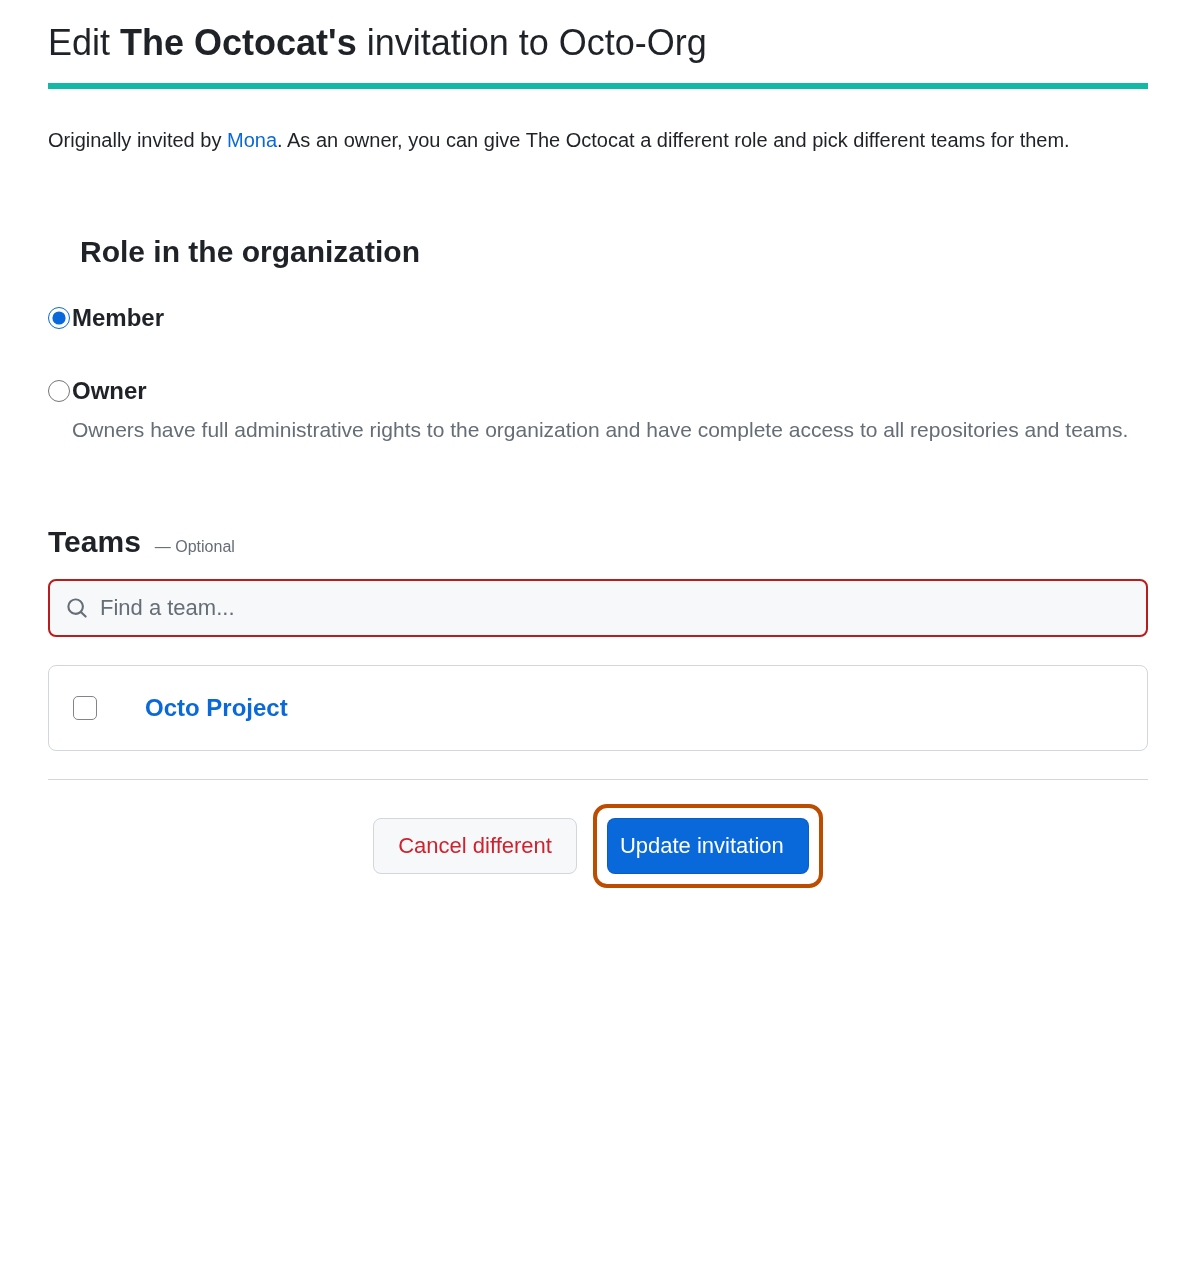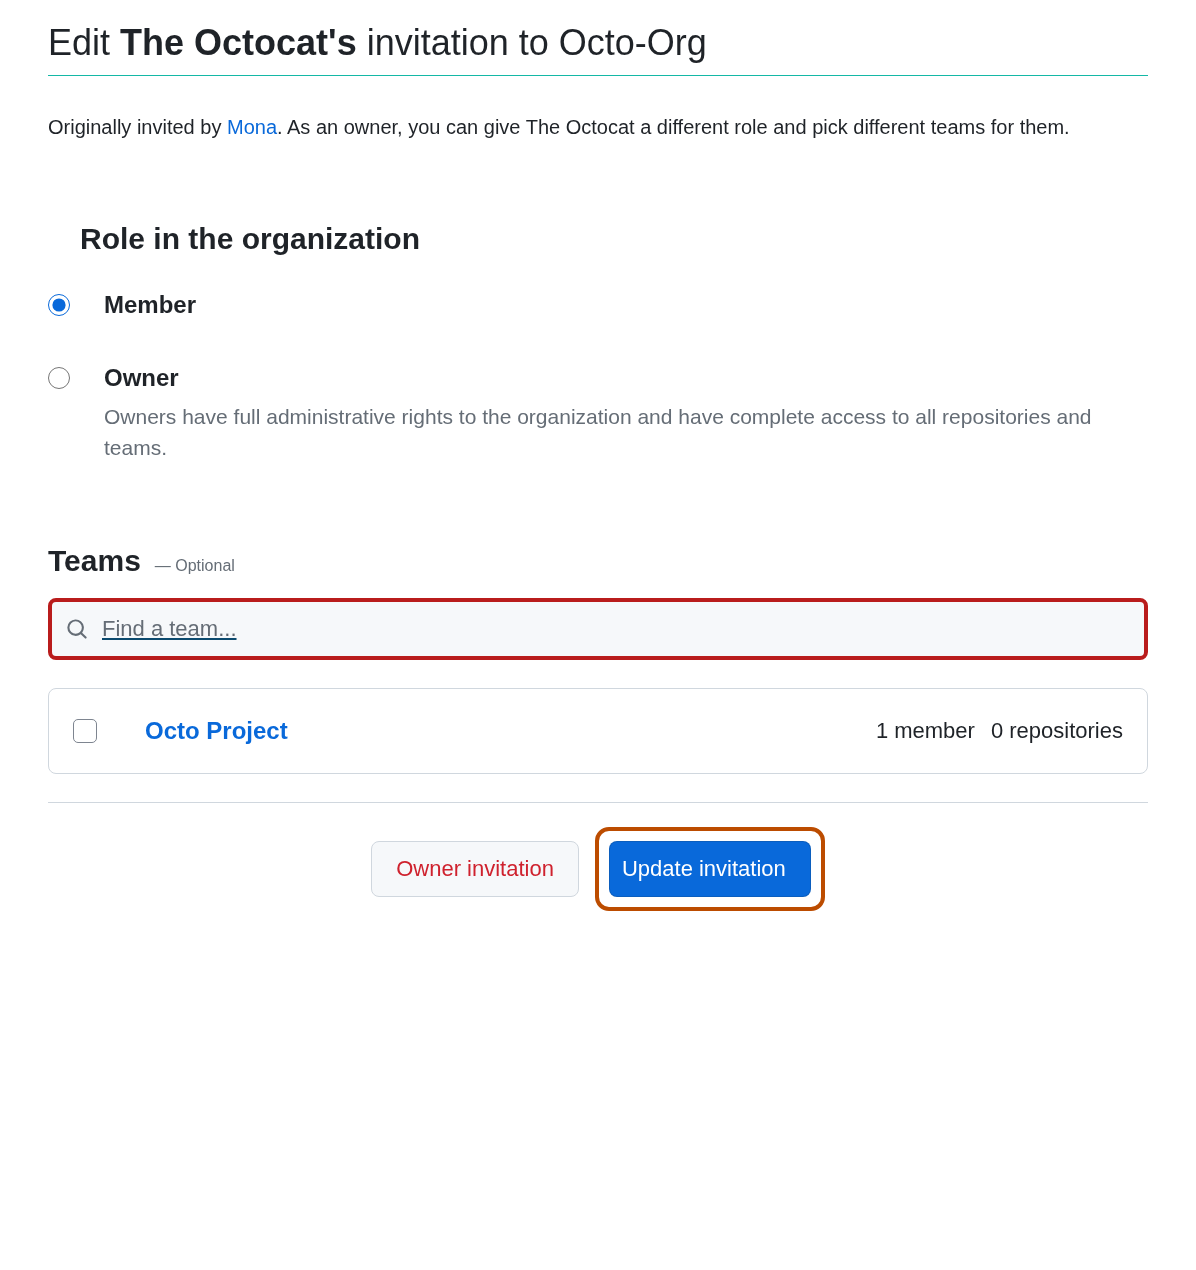--- a/index.html
+++ b/index.html
@@ -10,22 +10,22 @@
     body {
       font-family: -apple-system, BlinkMacSystemFont, "Segoe UI", Helvetica, Arial, sans-serif;
       color: #1f2328;
       background: #ffffff;
       padding: 20px 48px;
     }
     .page-title {
       font-size: 36px;
       font-weight: 400;
       line-height: 1.3;
-      padding-bottom: 8px;
-      border-bottom: 1px solid #14b8a6;
+      padding-bottom: 16px;
+      border-bottom: 6px solid #14b8a6;
     }
     .page-title .bold {
       font-weight: 600;
     }
     .description {
       font-size: 20px;
       line-height: 1.5;
       margin-top: 36px;
       color: #1f2328;
     }
@@ -41,21 +41,21 @@
       margin-left: 32px;
     }
     .radio-group {
       display: flex;
       flex-direction: column;
       gap: 40px;
     }
     .radio-option {
       display: flex;
       align-items: flex-start;
-      gap: 34px;
+      gap: 2px;
       cursor: pointer;
       justify-content: flex-end;
     }
     .radio-input {
       width: 22px;
       height: 22px;
       margin-top: 6px;
       accent-color: #0969da;
       cursor: pointer;
       flex-shrink: 0;
@@ -99,25 +99,24 @@
       transform: translateY(-50%);
       width: 22px;
       height: 22px;
       color: #656d76;
       pointer-events: none;
     }
     .search-input {
       width: 100%;
       padding: 14px 16px 14px 50px;
       font-size: 22px;
-      border: 4px solid #b91c1c;
+      border: 2px solid #b91c1c;
       border-radius: 8px;
       background: #f6f8fa;
       color: #0c4a6e;
-      text-decoration: underline;
     }
     .search-input::placeholder {
       color: #656d76;
     }
     .team-list {
       margin-top: 28px;
       border: 1px solid #d0d7de;
       border-radius: 8px;
     }
     .team-item {
@@ -221,25 +220,21 @@
       <path d="M10.68 11.74a6 6 0 0 1-7.922-8.982 6 6 0 0 1 8.982 7.922l3.04 3.04a.749.749 0 0 1-.326 1.275.749.749 0 0 1-.734-.215ZM11.5 7a4.499 4.499 0 1 0-8.997 0A4.499 4.499 0 0 0 11.5 7Z"></path>
     </svg>
   </span>
   <input type="text" class="search-input" placeholder="Find a team..." style="">
 </div>
 
 <div class="team-list">
   <div class="team-item">
     <input type="checkbox" class="team-checkbox" style="">
     <a href="#" class="team-name">Octo Project</a>
-    <div class="team-meta">
-      <span>1 member</span>
-      <span>0 repositories</span>
-    </div>
   </div>
 </div>
 
 <div class="footer">
-  <button class="btn btn-cancel">Owner invitation</button>
+  <button class="btn btn-cancel">Cancel different</button>
   <span class="highlight-box">
     <button class="btn btn-update">Update invitation</button>
   </span>
 </div>
 
 </body></html>

